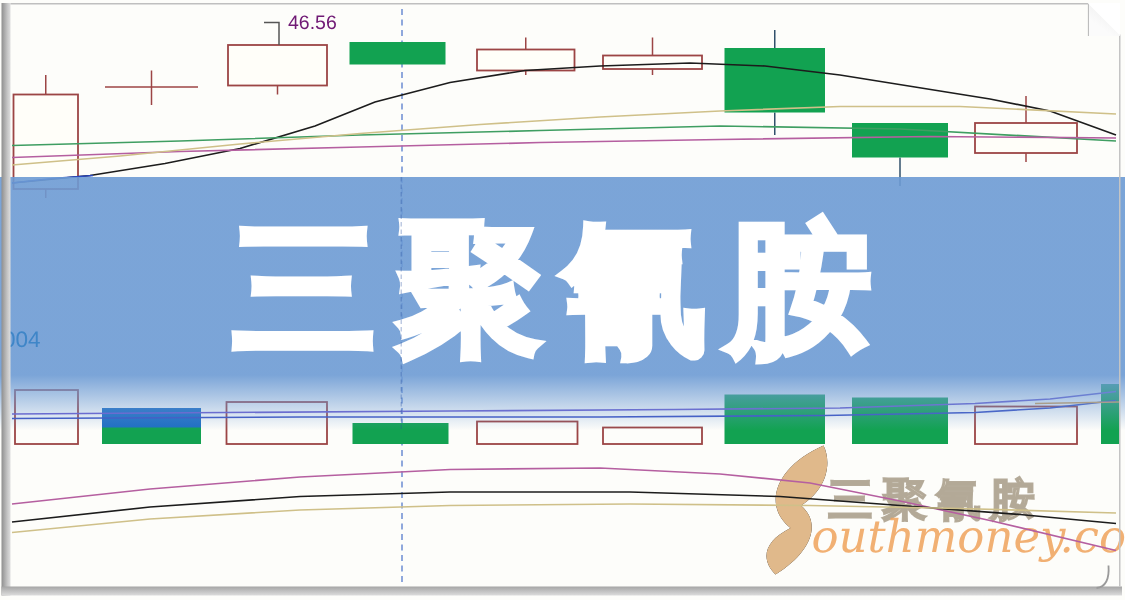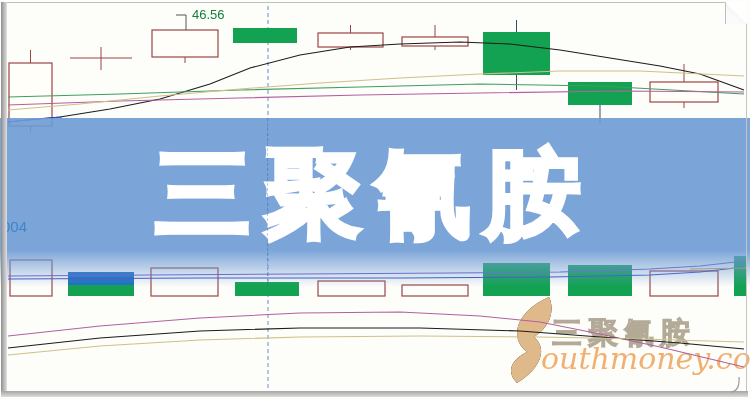--- a/index.html
+++ b/index.html
@@ -19,21 +19,21 @@
               clip-path:polygon(0 0,100% 100%,0 100%);
               border-left:1px solid #bdbdbd;box-sizing:border-box;}
   
   #wm{position:absolute;inset:0;z-index:2;}
   .wm-cn{position:absolute;left:552px;top:313px;font-size:30px;font-weight:bold;
          letter-spacing:6px;color:rgba(236,228,212,.55);
          -webkit-text-stroke:1px rgba(158,146,124,.75);white-space:nowrap;}
   .wm-en{position:absolute;left:541px;top:341px;font-family:"DejaVu Serif",serif;
          font-style:italic;font-size:30px;color:#f0a35c;opacity:.85;white-space:nowrap;}
   #chart-svg{position:absolute;inset:0;z-index:3;}
-  .price-label{position:absolute;left:192px;top:7px;font-size:13px;color:#15803d;z-index:3;}
+  .price-label{position:absolute;left:192px;top:7px;font-size:13px;color:#701a75;z-index:3;}
   
   #banner{position:absolute;left:0;top:118px;width:750px;height:169px;z-index:4;
           background:linear-gradient(to bottom,
             rgba(109,155,212,.90) 0px, rgba(109,155,212,.90) 132px,
             rgba(109,155,212,0) 169px);
           display:flex;align-items:center;justify-content:center;}
   .banner-title{color:#ffffff;font-size:96px;font-weight:900;letter-spacing:14px;
           line-height:1;padding-bottom:18px;-webkit-text-stroke:4px #ffffff;
           white-space:nowrap;}
   .axis-code{position:absolute;left:2px;top:218px;z-index:5;font-size:15px;color:#3f86c8;}

